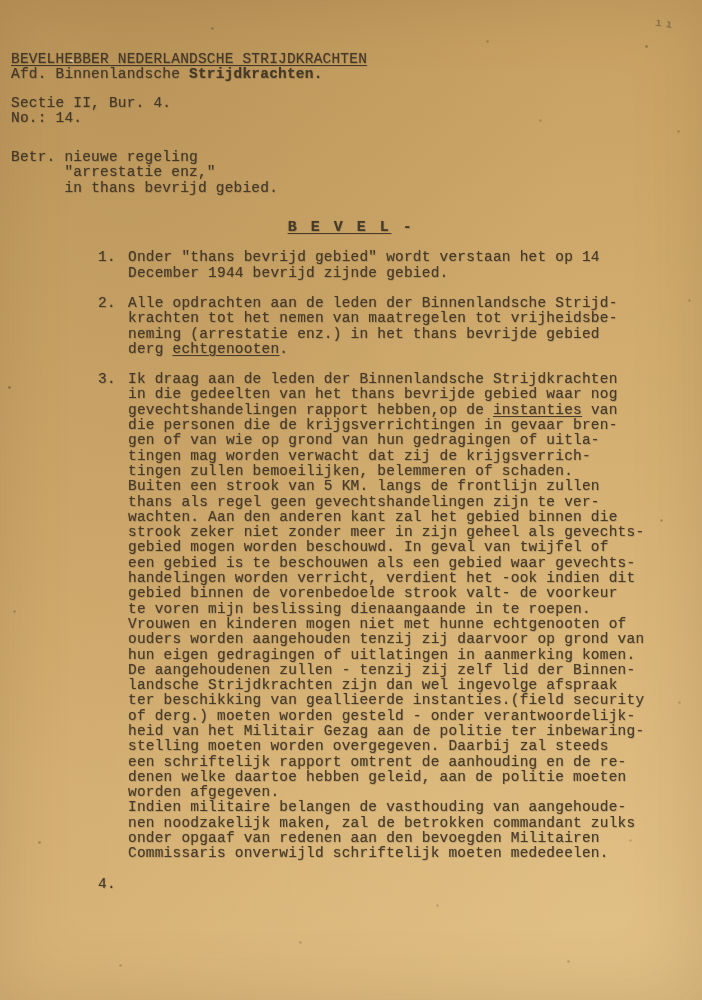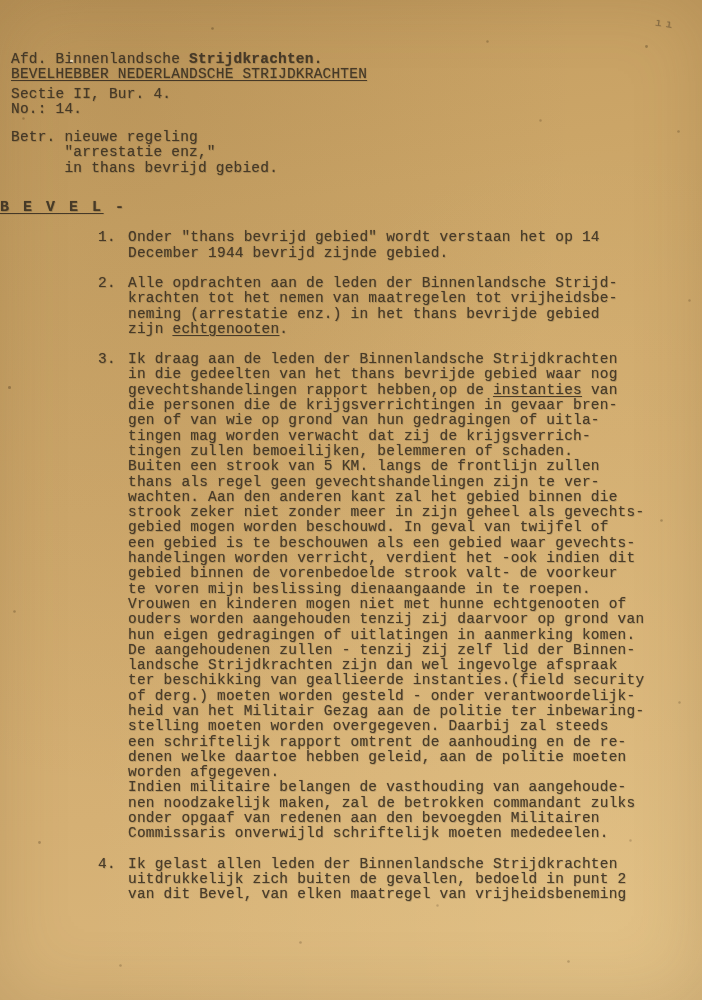--- a/index.html
+++ b/index.html
@@ -29,25 +29,25 @@
     text-shadow: 0 0 1px rgba(58,48,34,0.55), 0.7px 0.5px 0 rgba(58,48,34,0.18);
   }
   .u {
     text-decoration-line: underline;
     text-decoration-color: rgba(47,39,29,0.85);
     text-decoration-thickness: 1.3px;
     text-underline-offset: 2px;
   }
   .bold { font-weight: 700; }
   .header { padding: 52px 0 0 11px; }
-  .meta { margin-top: 4px; }
-  .subject { margin-top: 13px; }
+  .meta { margin-top: 13px; }
+  .subject { margin-top: 24px; }
   .title {
     margin-top: 24px;
-    text-align: left;
+    text-align: center;
     font-weight: 700;
     letter-spacing: 2.5px;
     font-size: 15px;
   }
   .items { margin-top: 4px; }
   .item {
     display: flex;
     margin: 15px 0 0 98px;
   }
   .num { width: 30px; flex: none; }
@@ -88,22 +88,22 @@
   }
 </style>
 </head>
 <body>
 
 <div class="page">
   <div class="speckles"></div>
   <div class="corner-marks typew">ıı</div>
 
   <header class="header">
+    <div class="typew"><span class="u">BEVELHEBBER NEDERLANDSCHE STRIJDKRACHTEN</span></div>
     <div class="typew"><span>Afd. Binnenlandsche </span><span class="bold">Strijdkrachten.</span></div>
-    <div class="typew"><span class="u">BEVELHEBBER NEDERLANDSCHE STRIJDKRACHTEN</span></div>
     <div class="meta typew">Sectie II, Bur. 4.
 No.: 14.</div>
     <div class="subject typew">Betr. nieuwe regeling
       "arrestatie enz,"
       in thans bevrijd gebied.</div>
   </header>
 
   <div class="title typew"><span class="u">B E V E L</span><span> -</span></div>
 
   <main class="items">
@@ -112,21 +112,21 @@
       <div class="num typew">1.</div>
       <div class="itext typew">Onder "thans bevrijd gebied" wordt verstaan het op 14
 December 1944 bevrijd zijnde gebied.</div>
     </div>
 
     <div class="item">
       <div class="num typew">2.</div>
       <div class="itext typew"><span>Alle opdrachten aan de leden der Binnenlandsche Strijd-
 krachten tot het nemen van maatregelen tot vrijheidsbe-
 neming (arrestatie enz.) in het thans bevrijde gebied
-zijn </span><span class="u">echtgenooten</span><span>.</span></div>
+derg </span><span class="u">echtgenooten</span><span>.</span></div>
     </div>
 
     <div class="item">
       <div class="num typew">3.</div>
       <div class="itext typew"><span>Ik draag aan de leden der Binnenlandsche Strijdkrachten
 in die gedeelten van het thans bevrijde gebied waar nog
 gevechtshandelingen rapport hebben,op de </span><span class="u">instanties</span><span> van
 die personen die de krijgsverrichtingen in gevaar bren-
 gen of van wie op grond van hun gedragingen of uitla-
 tingen mag worden verwacht dat zij de krijgsverrich-
@@ -153,19 +153,16 @@
 denen welke daartoe hebben geleid, aan de politie moeten
 worden afgegeven.
 Indien militaire belangen de vasthouding van aangehoude-
 nen noodzakelijk maken, zal de betrokken commandant zulks
 onder opgaaf van redenen aan den bevoegden Militairen
 Commissaris onverwijld schriftelijk moeten mededeelen.</span></div>
     </div>
 
     <div class="item">
       <div class="num typew">4.</div>
-      <div class="itext typew">Ik gelast allen leden der Binnenlandsche Strijdkrachten
-uitdrukkelijk zich buiten de gevallen, bedoeld in punt 2
-van dit Bevel, van elken maatregel van vrijheidsbeneming</div>
     </div>
 
   </main>
 </div>
 
 </body></html>

